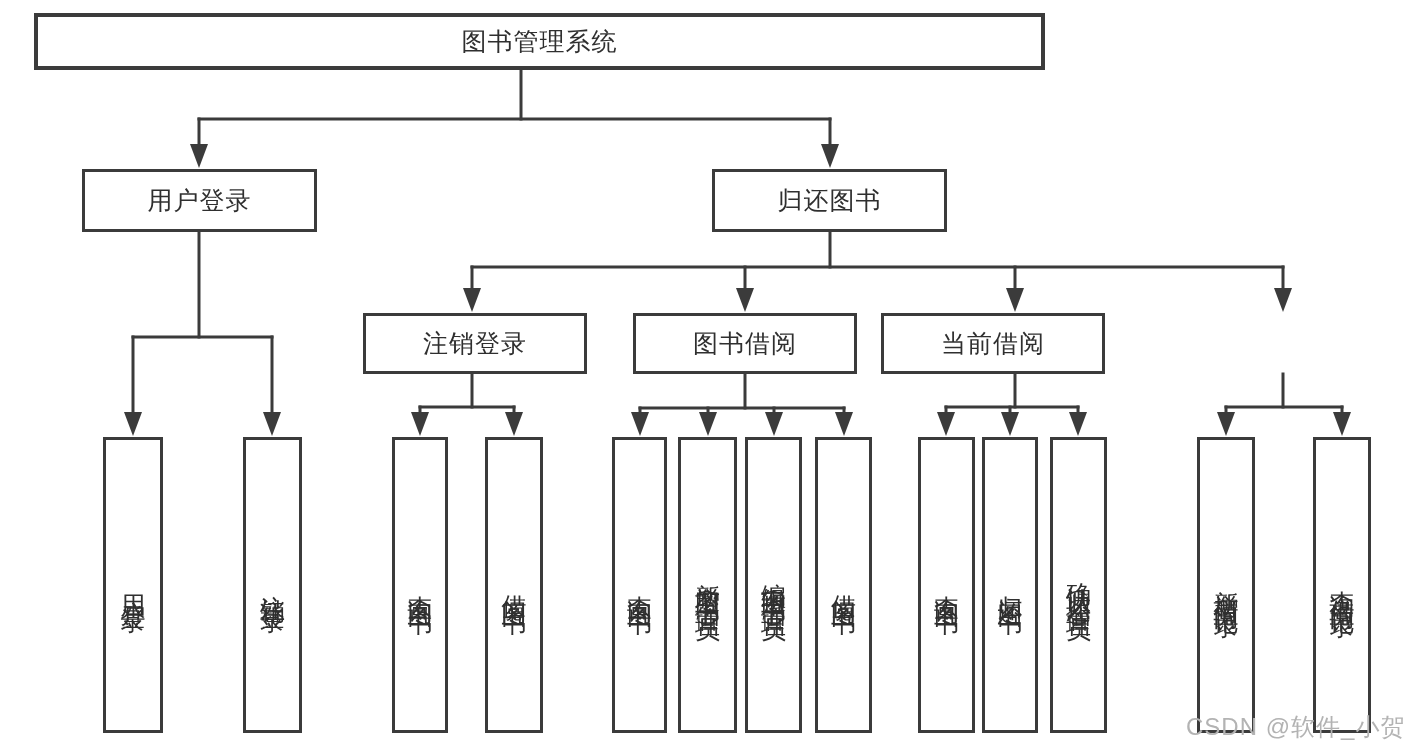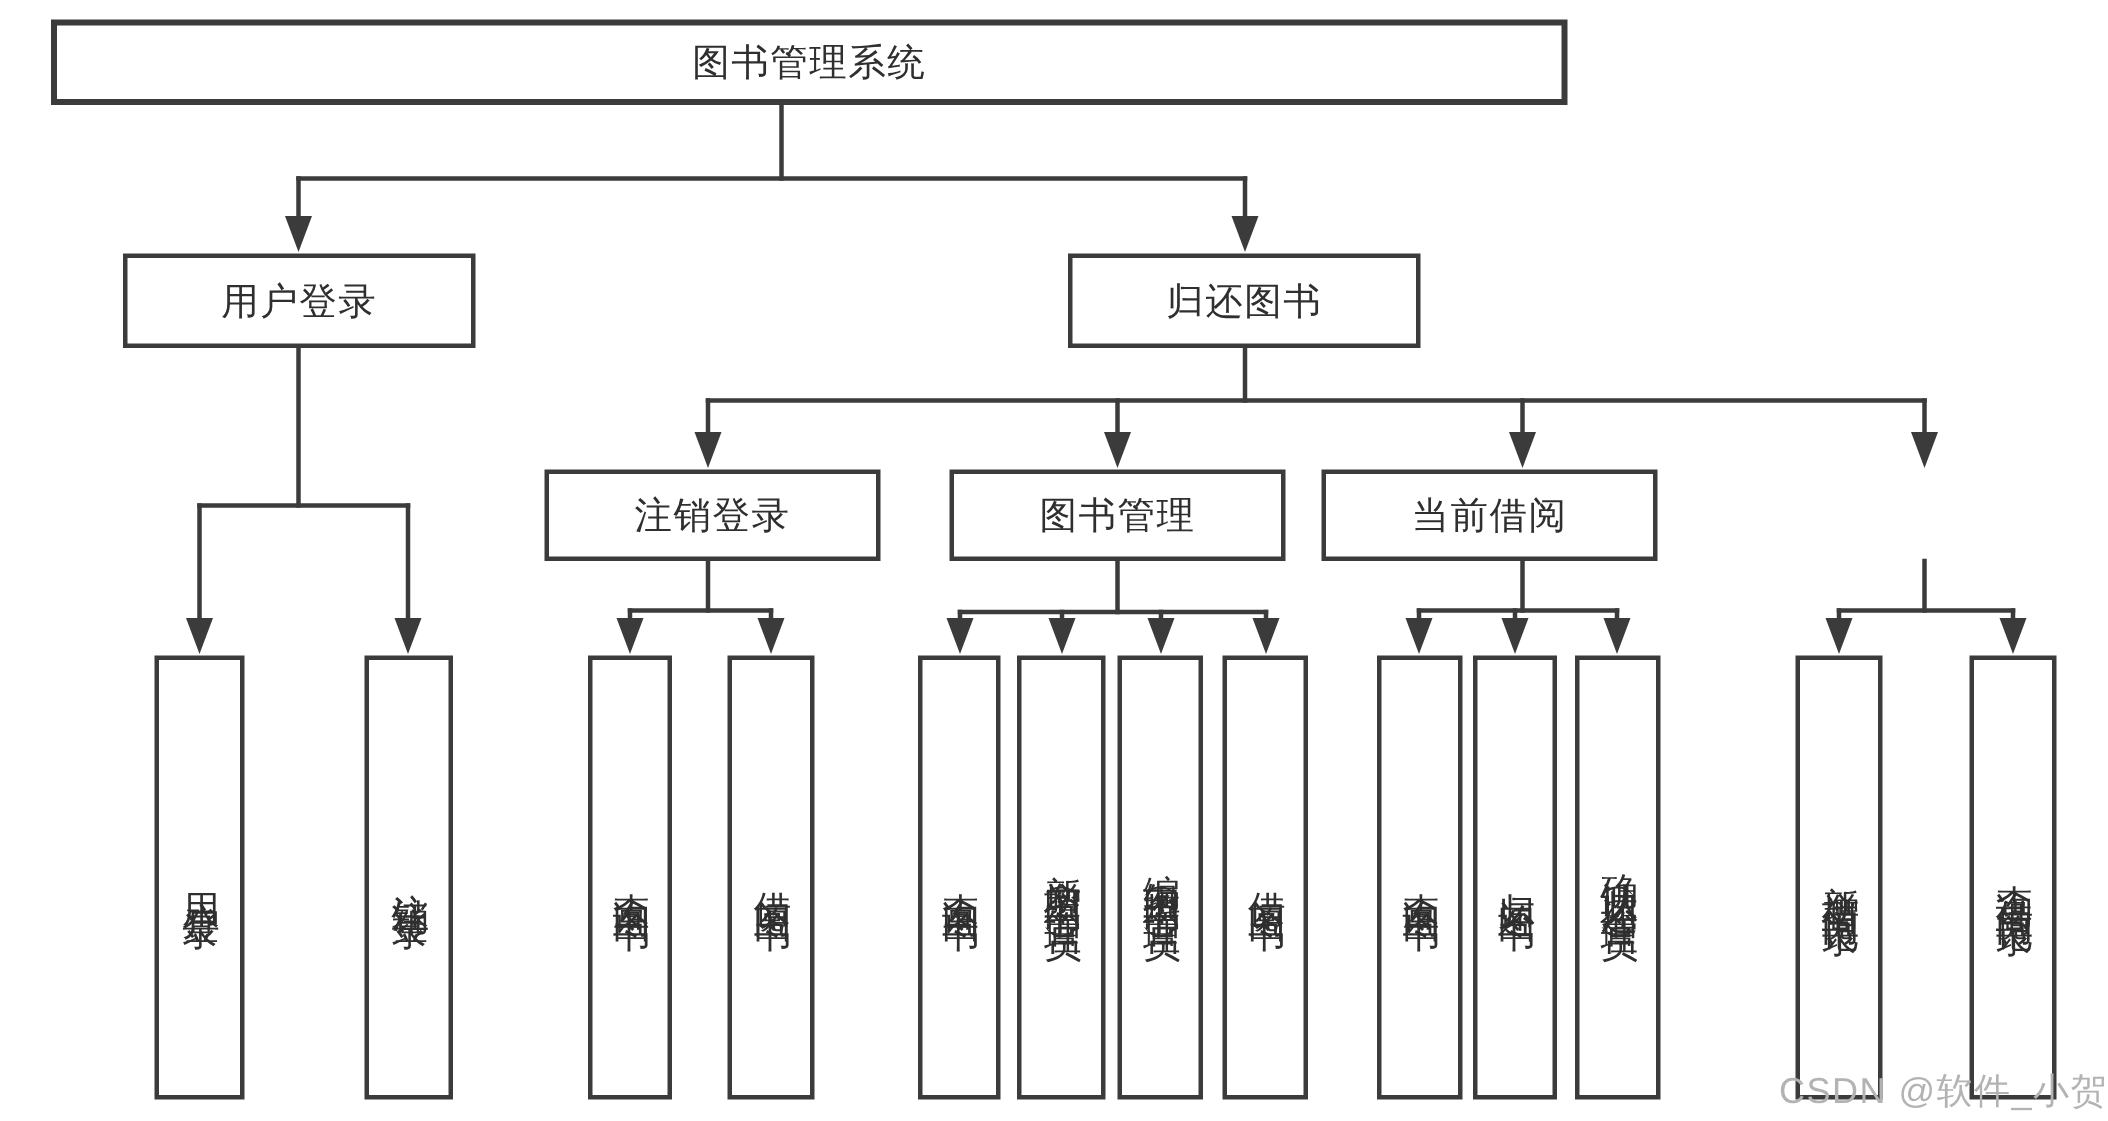--- a/index.html
+++ b/index.html
@@ -116,21 +116,21 @@
     <span>用户登录</span>
   </div>
   <div class="node" style="left:712px;top:169px;width:235px;height:63px;">
     <span>归还图书</span>
   </div>
 
   <div class="node" style="left:363px;top:313px;width:224px;height:61px;">
     <span>注销登录</span>
   </div>
   <div class="node" style="left:633px;top:313px;width:224px;height:61px;">
-    <span>图书管理</span>
+    <span>图书借阅</span>
   </div>
   <div class="node" style="left:881px;top:313px;width:224px;height:61px;">
     <span>当前借阅</span>
   </div>
 
   <div class="node leaf" style="left:103px;top:437px;width:60px;height:296px;">
     <span class="vtext">用户登录</span>
   </div>
   <div class="node leaf" style="left:243px;top:437px;width:59px;height:296px;">
     <span class="vtext">注销登录</span>

